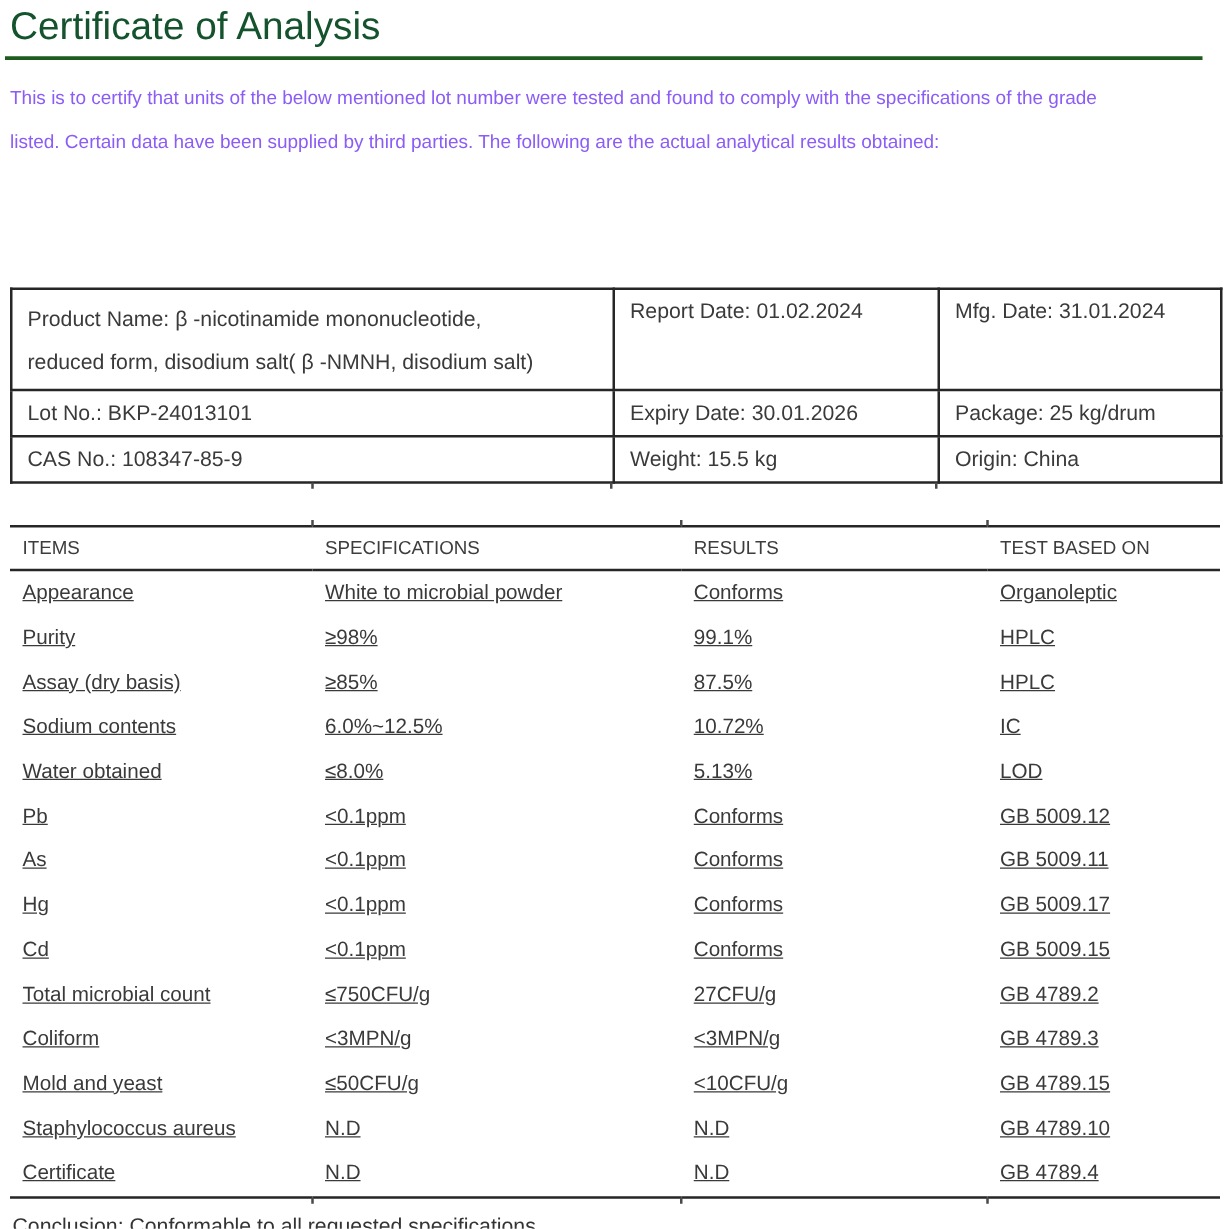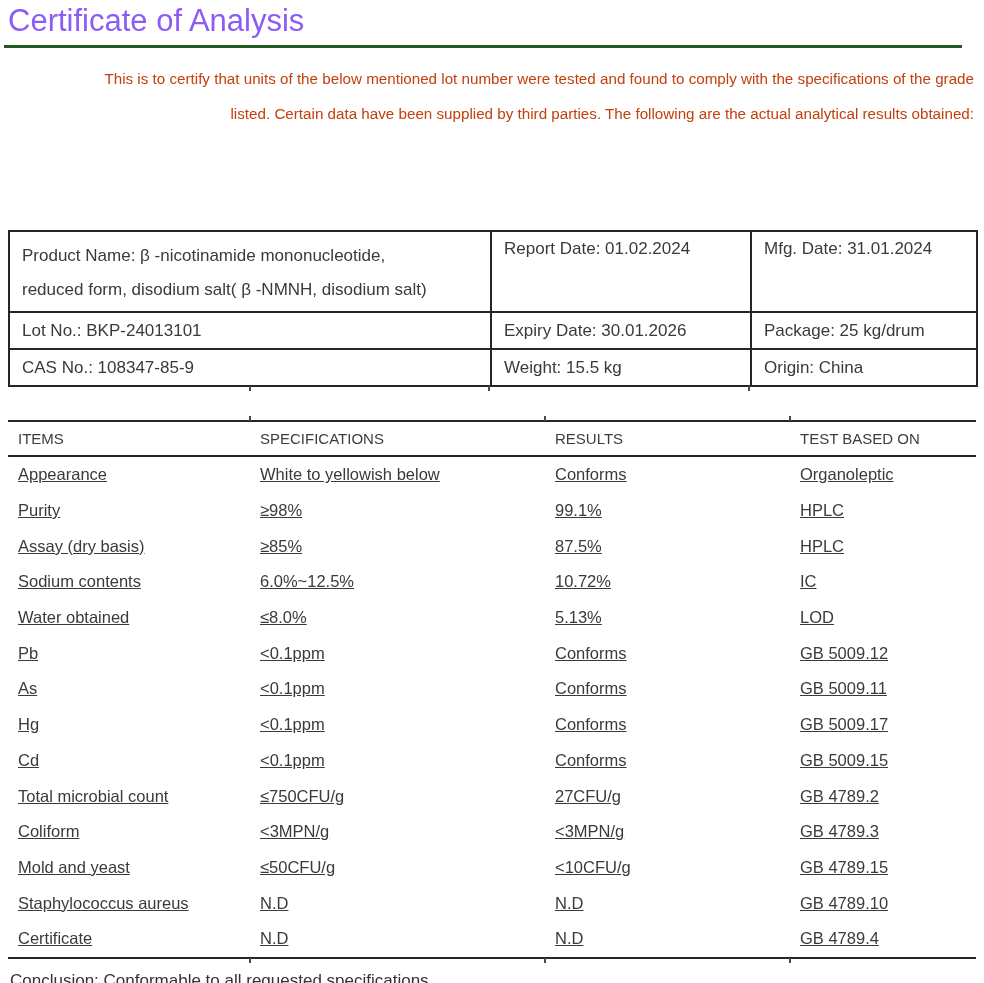--- a/index.html
+++ b/index.html
@@ -16,36 +16,35 @@
     position: relative;
     width: 984px;
     height: 983px;
     padding-top: 2px;
     box-sizing: border-box;
   }
   .doc-title {
     margin: 0 0 0 8px;
     font-size: 31px;
     font-weight: 500;
-    color: #8b5cf6;
+    color: #14532d;
     line-height: 38px;
     letter-spacing: 0px;
   }
   .title-rule {
     margin: 5px 22px 0 4px;
     height: 3px;
     background: #1e5b1e;
   }
   .intro {
     margin: 13px 10px 0 8px;
     font-size: 15.2px;
     line-height: 35px;
-    color: #c2410c;
+    color: #8b5cf6;
     white-space: pre-line;
-    text-align: right;
   }
   
   .info-wrap {
     position: relative;
     margin: 99px 8px 12px 8px;
     width: 824px;
   }
   table.info {
     width: 968px;
     border-collapse: collapse;
@@ -171,21 +170,21 @@
         <tr>
           <th>ITEMS</th>
           <th>SPECIFICATIONS</th>
           <th>RESULTS</th>
           <th>TEST BASED ON</th>
         </tr>
       </thead>
       <tbody>
         <tr>
           <td>Appearance</td>
-          <td>White to yellowish below</td>
+          <td>White to microbial powder</td>
           <td>Conforms</td>
           <td>Organoleptic</td>
         </tr>
         <tr>
           <td>Purity</td>
           <td>≥98%</td>
           <td>99.1%</td>
           <td>HPLC</td>
         </tr>
         <tr>

